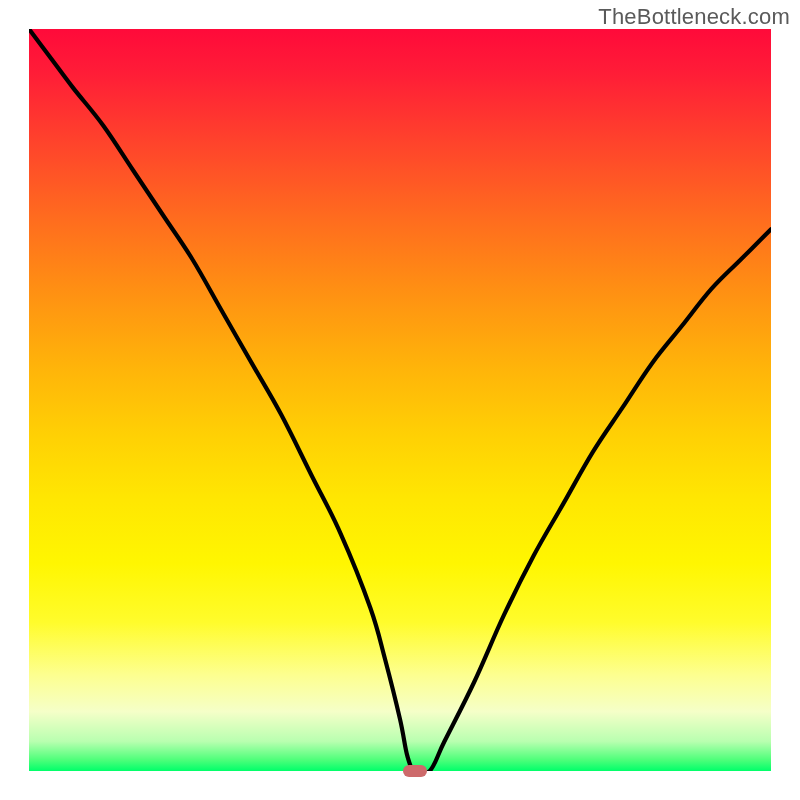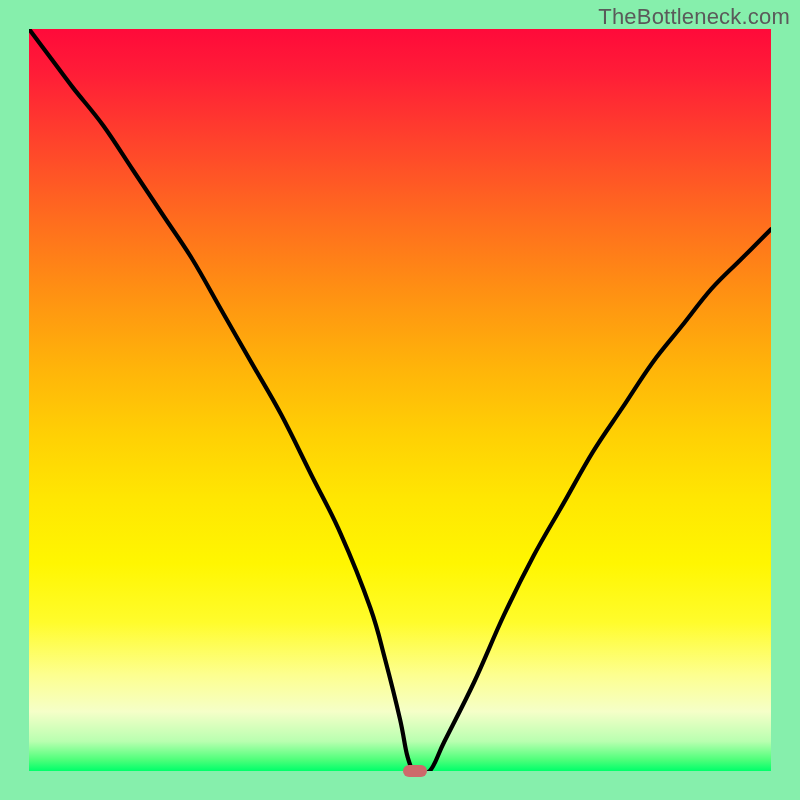--- a/index.html
+++ b/index.html
@@ -8,21 +8,21 @@
     width: 800px;
     height: 800px;
     overflow: hidden;
     background: #000;
     font-family: Arial, Helvetica, sans-serif;
   }
   .frame {
     position: relative;
     width: 800px;
     height: 800px;
-    background: #86efac;
+    background: #ffffff;
   }
   .plot {
     position: absolute;
     left: 29px;
     top: 29px;
     width: 742px;
     height: 742px;
     background: linear-gradient(
       to bottom,
       #ff0a3a 0%,

